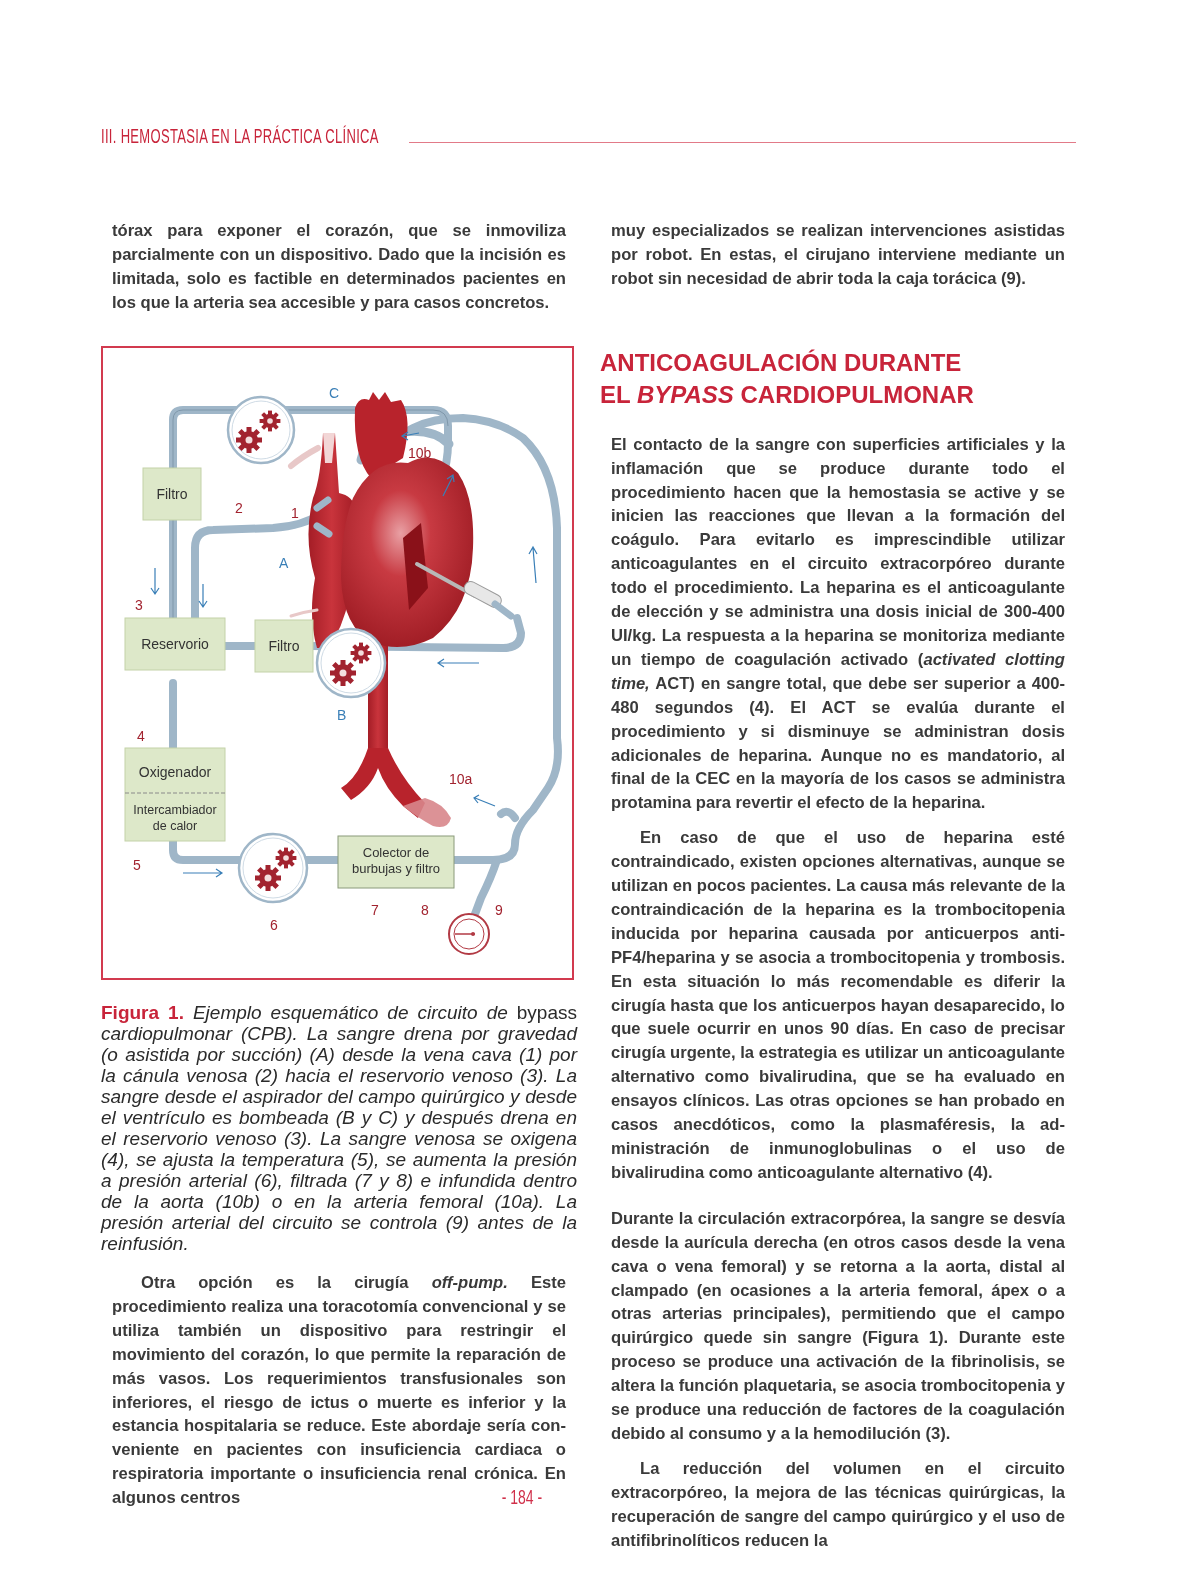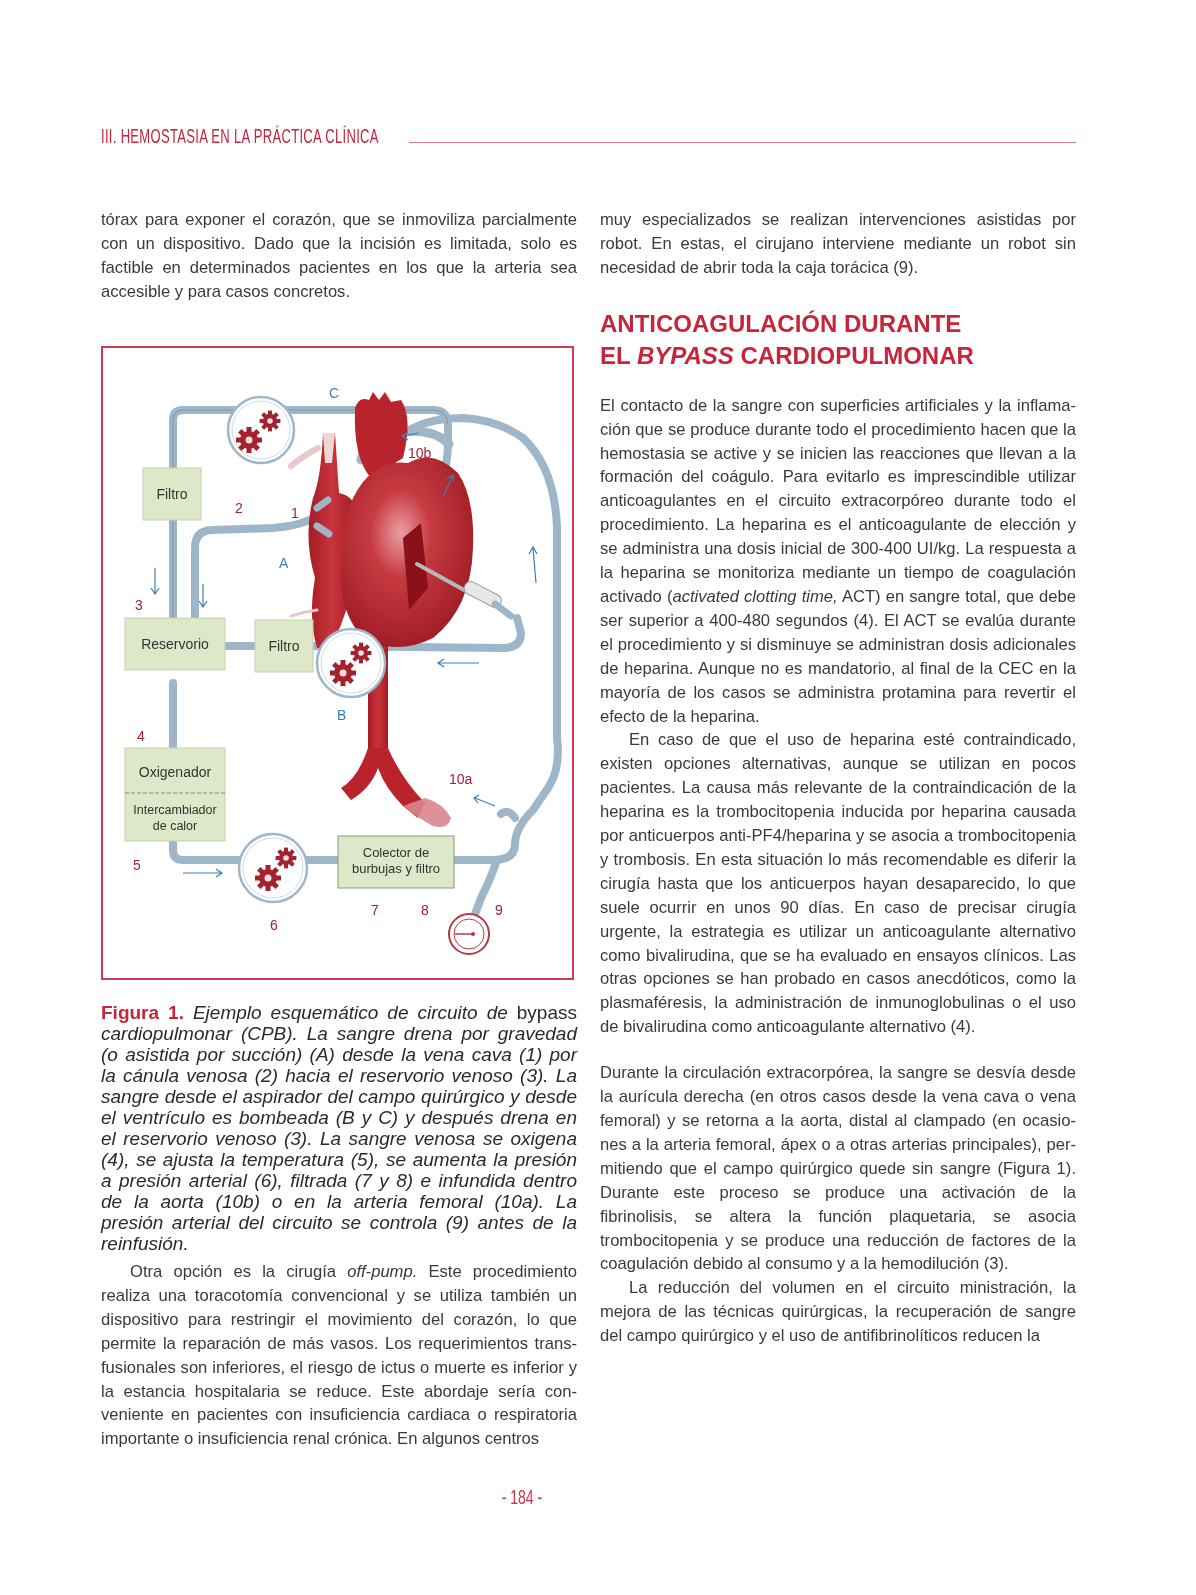--- a/index.html
+++ b/index.html
@@ -7,21 +7,21 @@
          font-family: "Liberation Sans", sans-serif; color: #333; }
   .running-head { position: absolute; left: 101px; top: 120px; width: 975px; height: 26px;
                   display: flex; align-items: flex-end; }
   .running-head .rh-text { font-family: "Liberation Sans Narrow", "Liberation Sans", sans-serif;
       color: #c8243a; font-size: 21px; letter-spacing: 0.5px; transform: scaleX(0.62);
       transform-origin: left bottom; white-space: nowrap; line-height: 1; }
   .running-head .rh-line { position: absolute; left: 308px; right: 0; bottom: 3px;
       border-bottom: 1.5px solid #e27a88; }
   .col { position: absolute; width: 476px; font-size: 16.6px; line-height: 23.9px;
          color: #3a3a3a; text-align: justify; }
-  .col p { margin: 0; hyphens: manual; }
+  .col p { margin: 11px; hyphens: manual; font-weight: bold; }
   .col p.indent { text-indent: 29px; }
   .col-left-top { left: 101px; top: 208px; }
   .col-left-bottom { left: 101px; top: 1260px; }
   .col-right { left: 600px; top: 208px; }
   .sec-title { color: #c8243a; font-weight: bold; font-size: 24px; line-height: 32px;
                text-align: left; margin: 0; }
   .figure-box { position: absolute; left: 101px; top: 346px; width: 473px; height: 634px;
                 border: 2px solid #d23a4f; box-sizing: border-box; background: #fff; }
   .figure-box svg { position: absolute; left: 0; top: 0; }
   .caption { position: absolute; left: 101px; top: 1002px; width: 476px; font-size: 19px;
@@ -200,26 +200,26 @@
   <span class="cap-label">Figura 1.</span><span> Ejemplo esquemático de circuito de </span><span class="upright">bypass</span><span> cardiopulmo­nar (CPB). La sangre drena por gravedad (o asistida por succión) (A) desde la vena cava (1) por la cánula venosa (2) hacia el re­servorio venoso (3). La sangre desde el aspirador del campo qui­rúrgico y desde el ventrículo es bombeada (B y C) y después dre­na en el reservorio venoso (3). La sangre venosa se oxigena (4), se ajusta la temperatura (5), se aumenta la presión a presión arte­rial (6), filtrada (7 y 8) e infundida dentro de la aorta (10b) o en la arteria femoral (10a). La presión arterial del circuito se controla (9) antes de la reinfusión.</span>
 </div>
 
 <div class="col col-left-bottom">
   <p class="indent"><span>Otra opción es la cirugía </span><em>off-pump.</em><span> Este procedimiento realiza una toracotomía convencional y se utiliza también un dispositivo para restringir el movimiento del corazón, lo que permite la reparación de más vasos. Los requerimientos trans­fusionales son inferiores, el riesgo de ictus o muerte es inferior y la estancia hospitalaria se reduce. Este abordaje sería con­veniente en pacientes con insuficiencia cardiaca o respiratoria importante o insuficiencia renal crónica. En algunos centros</span></p>
 </div>
 
 <div class="col col-right">
   <p>muy especializados se realizan intervenciones asistidas por robot. En estas, el cirujano interviene mediante un robot sin necesidad de abrir toda la caja torácica (9).</p>
 
-  <h2 class="sec-title" style="margin-top:28px;">
+  <h2 class="sec-title" style="margin-top:56px;">
     <span>ANTICOAGULACIÓN DURANTE</span><br>
     <span>EL </span><em>BYPASS</em><span> CARDIOPULMONAR</span>
   </h2>
 
   <p style="margin-top:22px;"><span>El contacto de la sangre con superficies artificiales y la inflama­ción que se produce durante todo el procedimiento hacen que la hemostasia se active y se inicien las reacciones que llevan a la formación del coágulo. Para evitarlo es imprescindible utili­zar anticoagulantes en el circuito extracorpóreo durante todo el procedimiento. La heparina es el anticoagulante de elección y se administra una dosis inicial de 300-400 UI/kg. La respuesta a la heparina se monitoriza mediante un tiempo de coagulación activado (</span><em>activated clotting time,</em><span> ACT) en sangre total, que debe ser superior a 400-480 segundos (4). El ACT se evalúa durante el procedimiento y si disminuye se administran dosis adicionales de heparina.  Aunque no es mandatorio, al final de la CEC en la mayoría de los casos se administra protamina para revertir el efecto de la heparina.</span></p>
   <p class="indent">En caso de que el uso de heparina esté contraindicado, exis­ten opciones alternativas, aunque se utilizan en pocos pacien­tes. La causa más relevante de la contraindicación de la hepa­rina es la trombocitopenia inducida por heparina causada por anticuerpos anti-PF4/heparina y se asocia a trombocitopenia y trombosis. En esta situación lo más recomendable es diferir la cirugía hasta que los anticuerpos hayan desaparecido, lo que suele ocurrir en unos 90 días. En caso de precisar cirugía urgente, la es­trategia es utilizar un anticoagulante alternativo como bivalirudina, que se ha evaluado en ensayos clínicos. Las otras opciones se han probado en casos anecdóticos, como la plasmaféresis, la ad­ministración de inmunoglobulinas o el uso de bivalirudina como anticoagulante alternativo (4).</p>
 
 
   <p style="margin-top:22px;">Durante la circulación extracorpórea, la sangre se desvía desde la aurícula derecha (en otros casos desde la vena cava o vena femoral) y se retorna a la aorta, distal al clampado (en ocasio­nes a la arteria femoral, ápex o a otras arterias principales), per­mitiendo que el campo quirúrgico quede sin sangre (Figura 1). Durante este proceso se produce una activación de la fibrinolisis, se altera la función plaquetaria, se asocia trombocitopenia y se produce una reducción de factores de la coagulación debido al consumo y a la hemodilución (3).</p>
-  <p class="indent">La reducción del volumen en el circuito ministración, la mejora de las técnicas quirúrgicas, la recuperación de sangre del campo quirúrgico y el uso de antifibrinolíticos reducen la</p>
+  <p class="indent">La reducción del volumen en el circuito extracorpóreo, la mejora de las técnicas quirúrgicas, la recuperación de sangre del campo quirúrgico y el uso de antifibrinolíticos reducen la</p>
 </div>
 
 <div class="folio"><span>- 184 -</span></div>
 
 </body></html>

